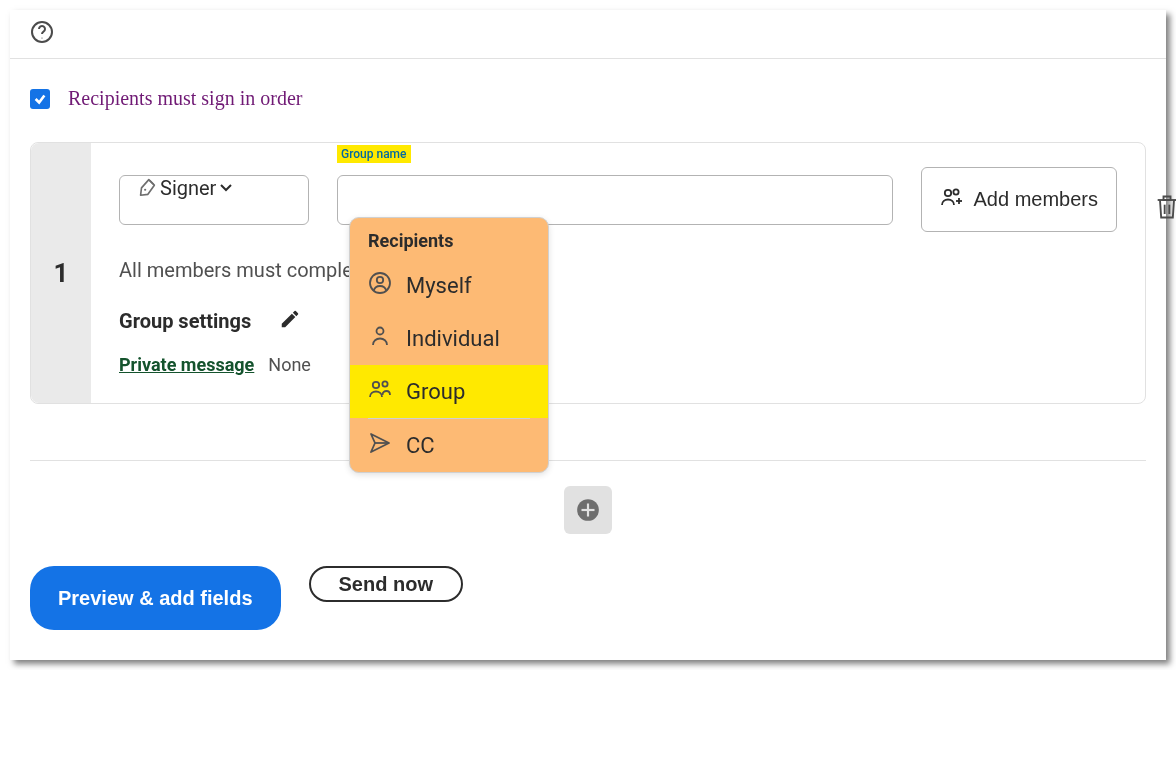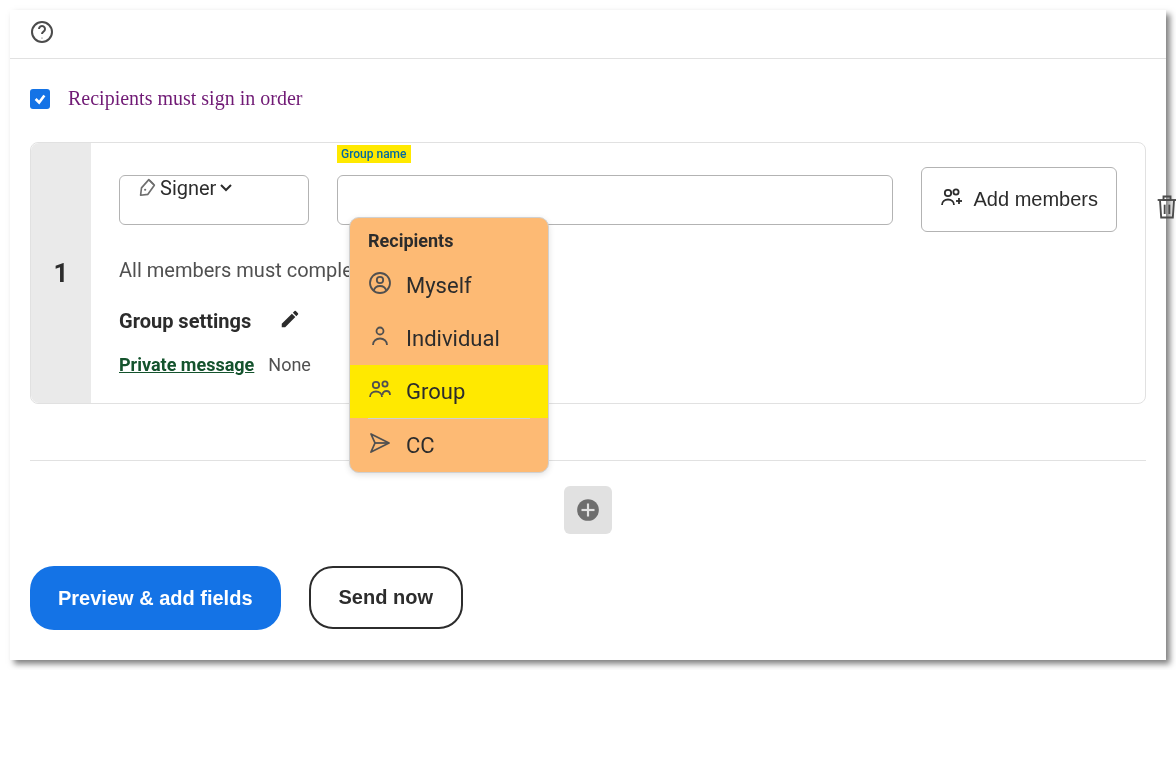--- a/index.html
+++ b/index.html
@@ -290,21 +290,21 @@
       padding: 0 28px;
       font-size: 20px;
       font-weight: 700;
       cursor: pointer;
     }
     .btn-secondary {
       background: #fff;
       color: #2c2c2c;
       border: 2px solid #2c2c2c;
       border-radius: 24px;
-      height: 63px;
+      height: 36px;
       padding: 0 28px;
       font-size: 20px;
       font-weight: 700;
       cursor: pointer;
     }
   </style>
 </head>
 <body>
 
 <div class="frame">

